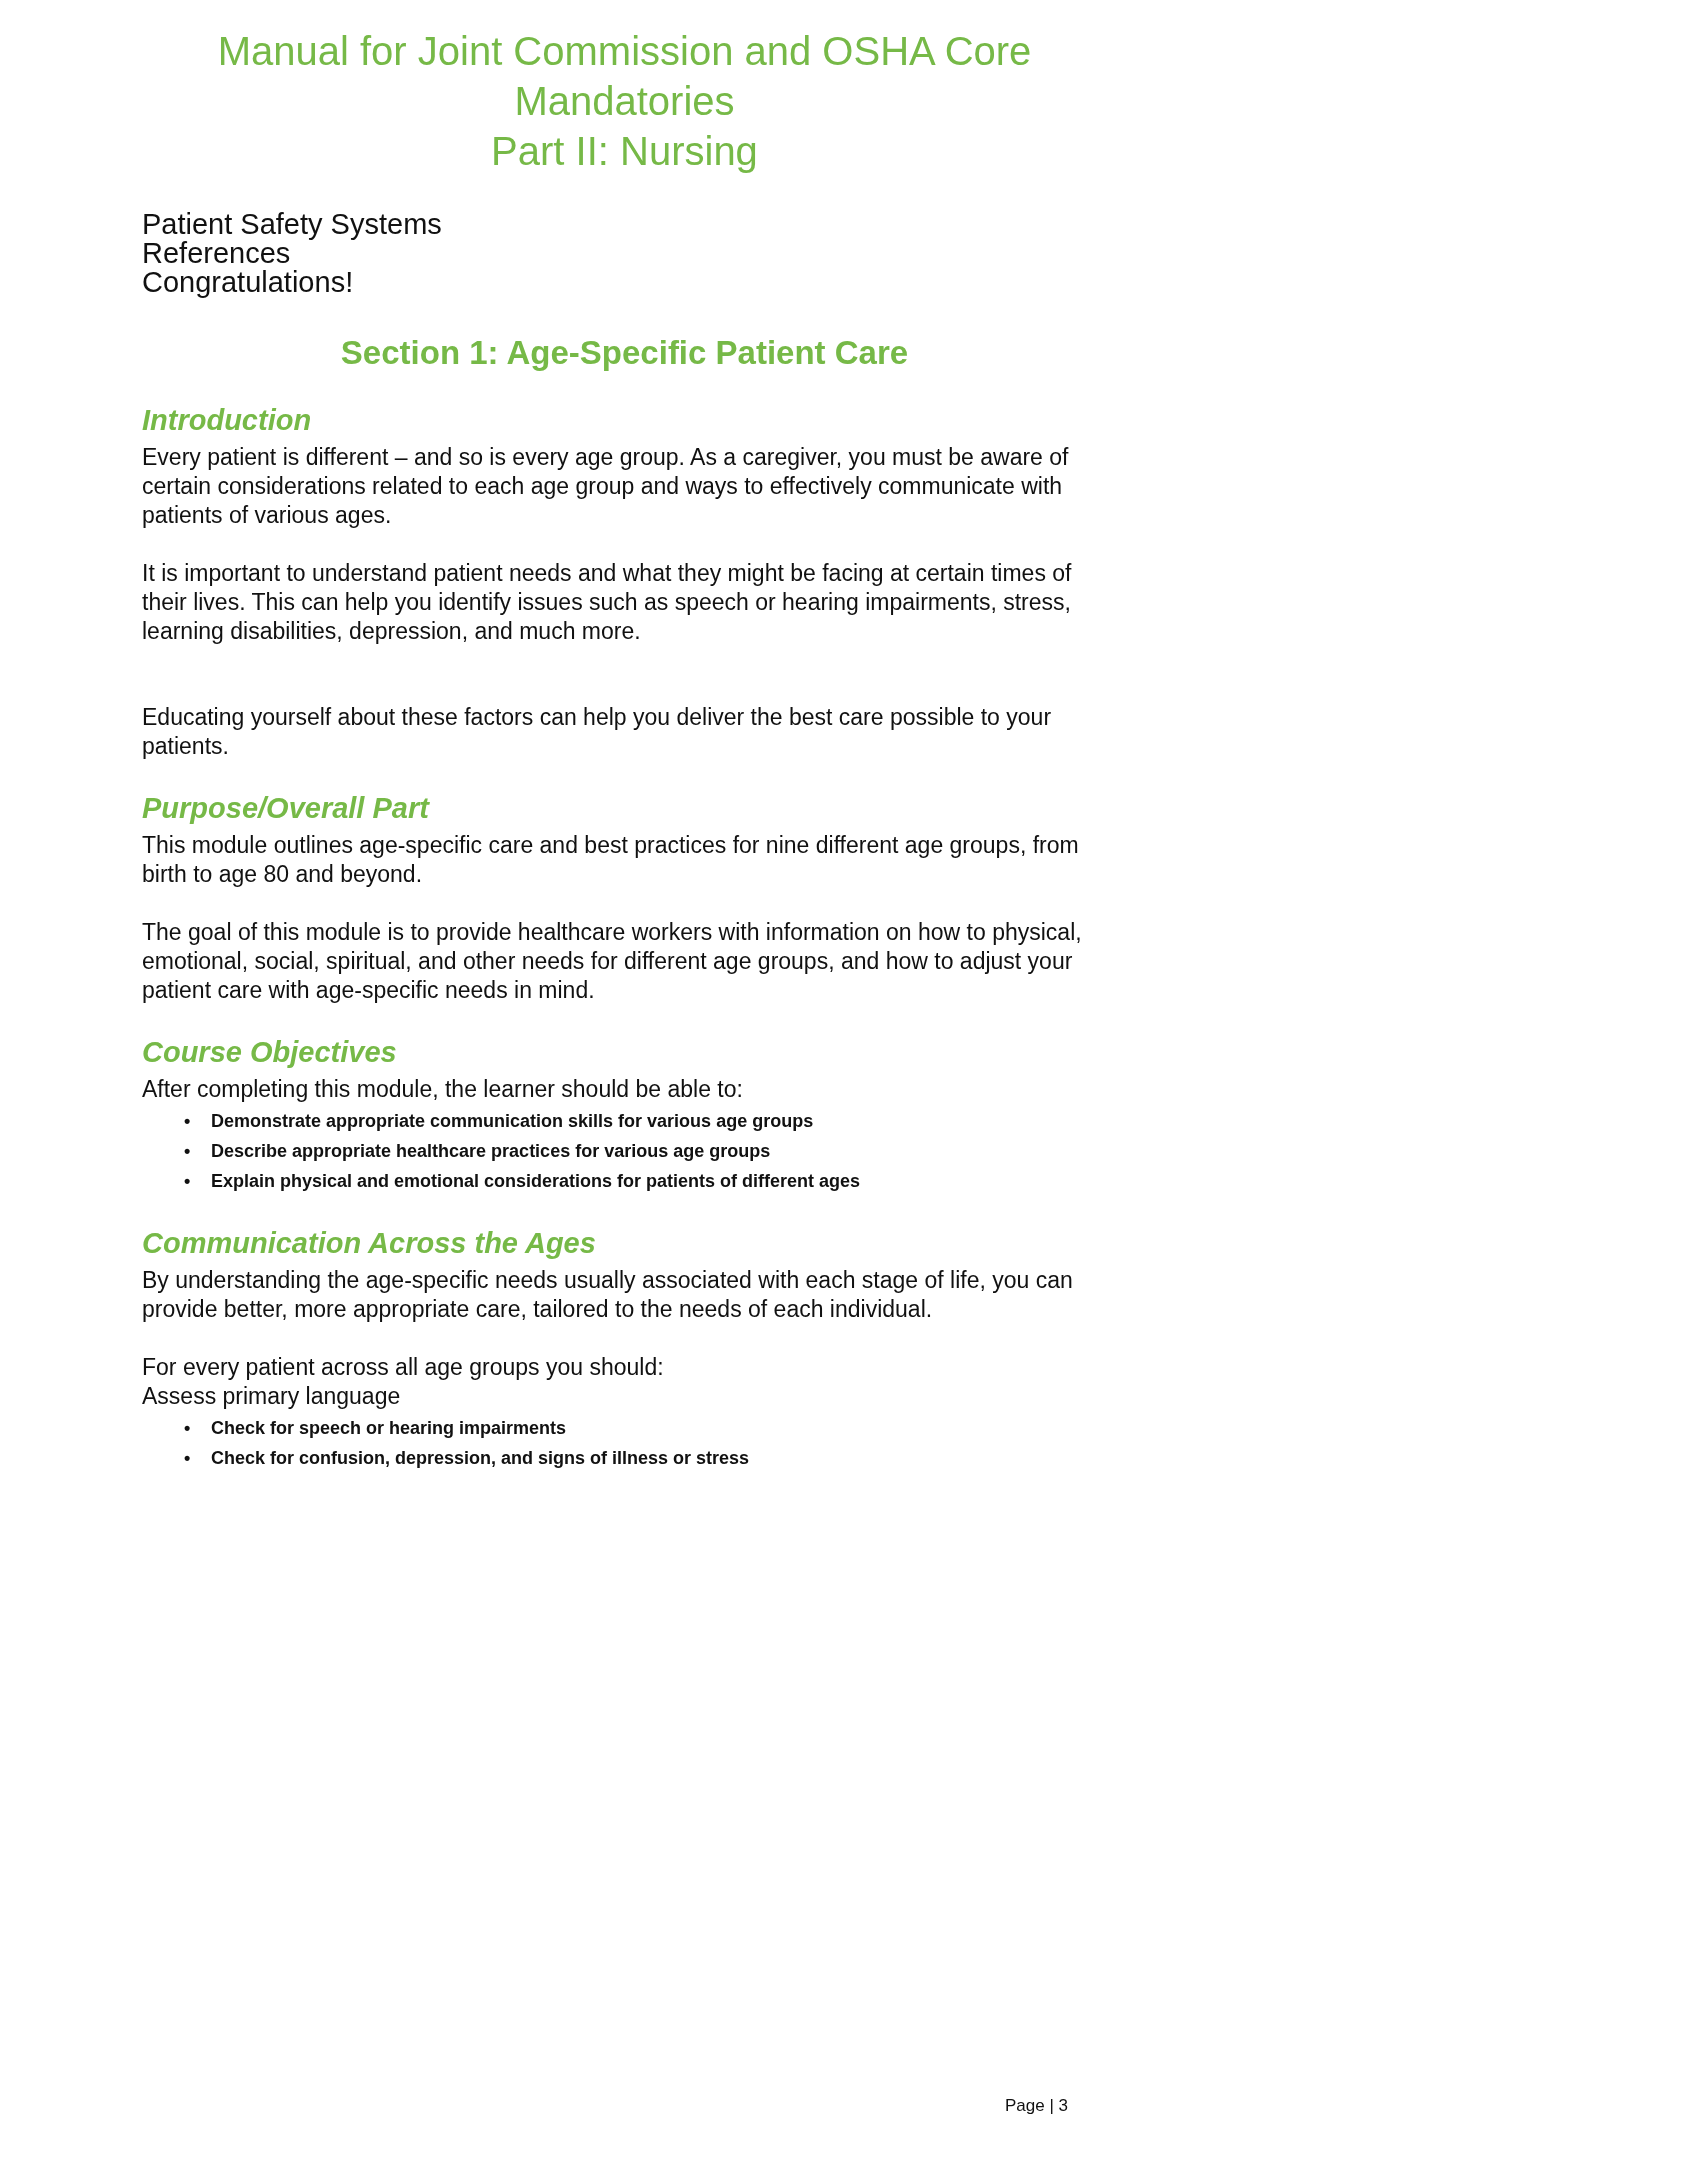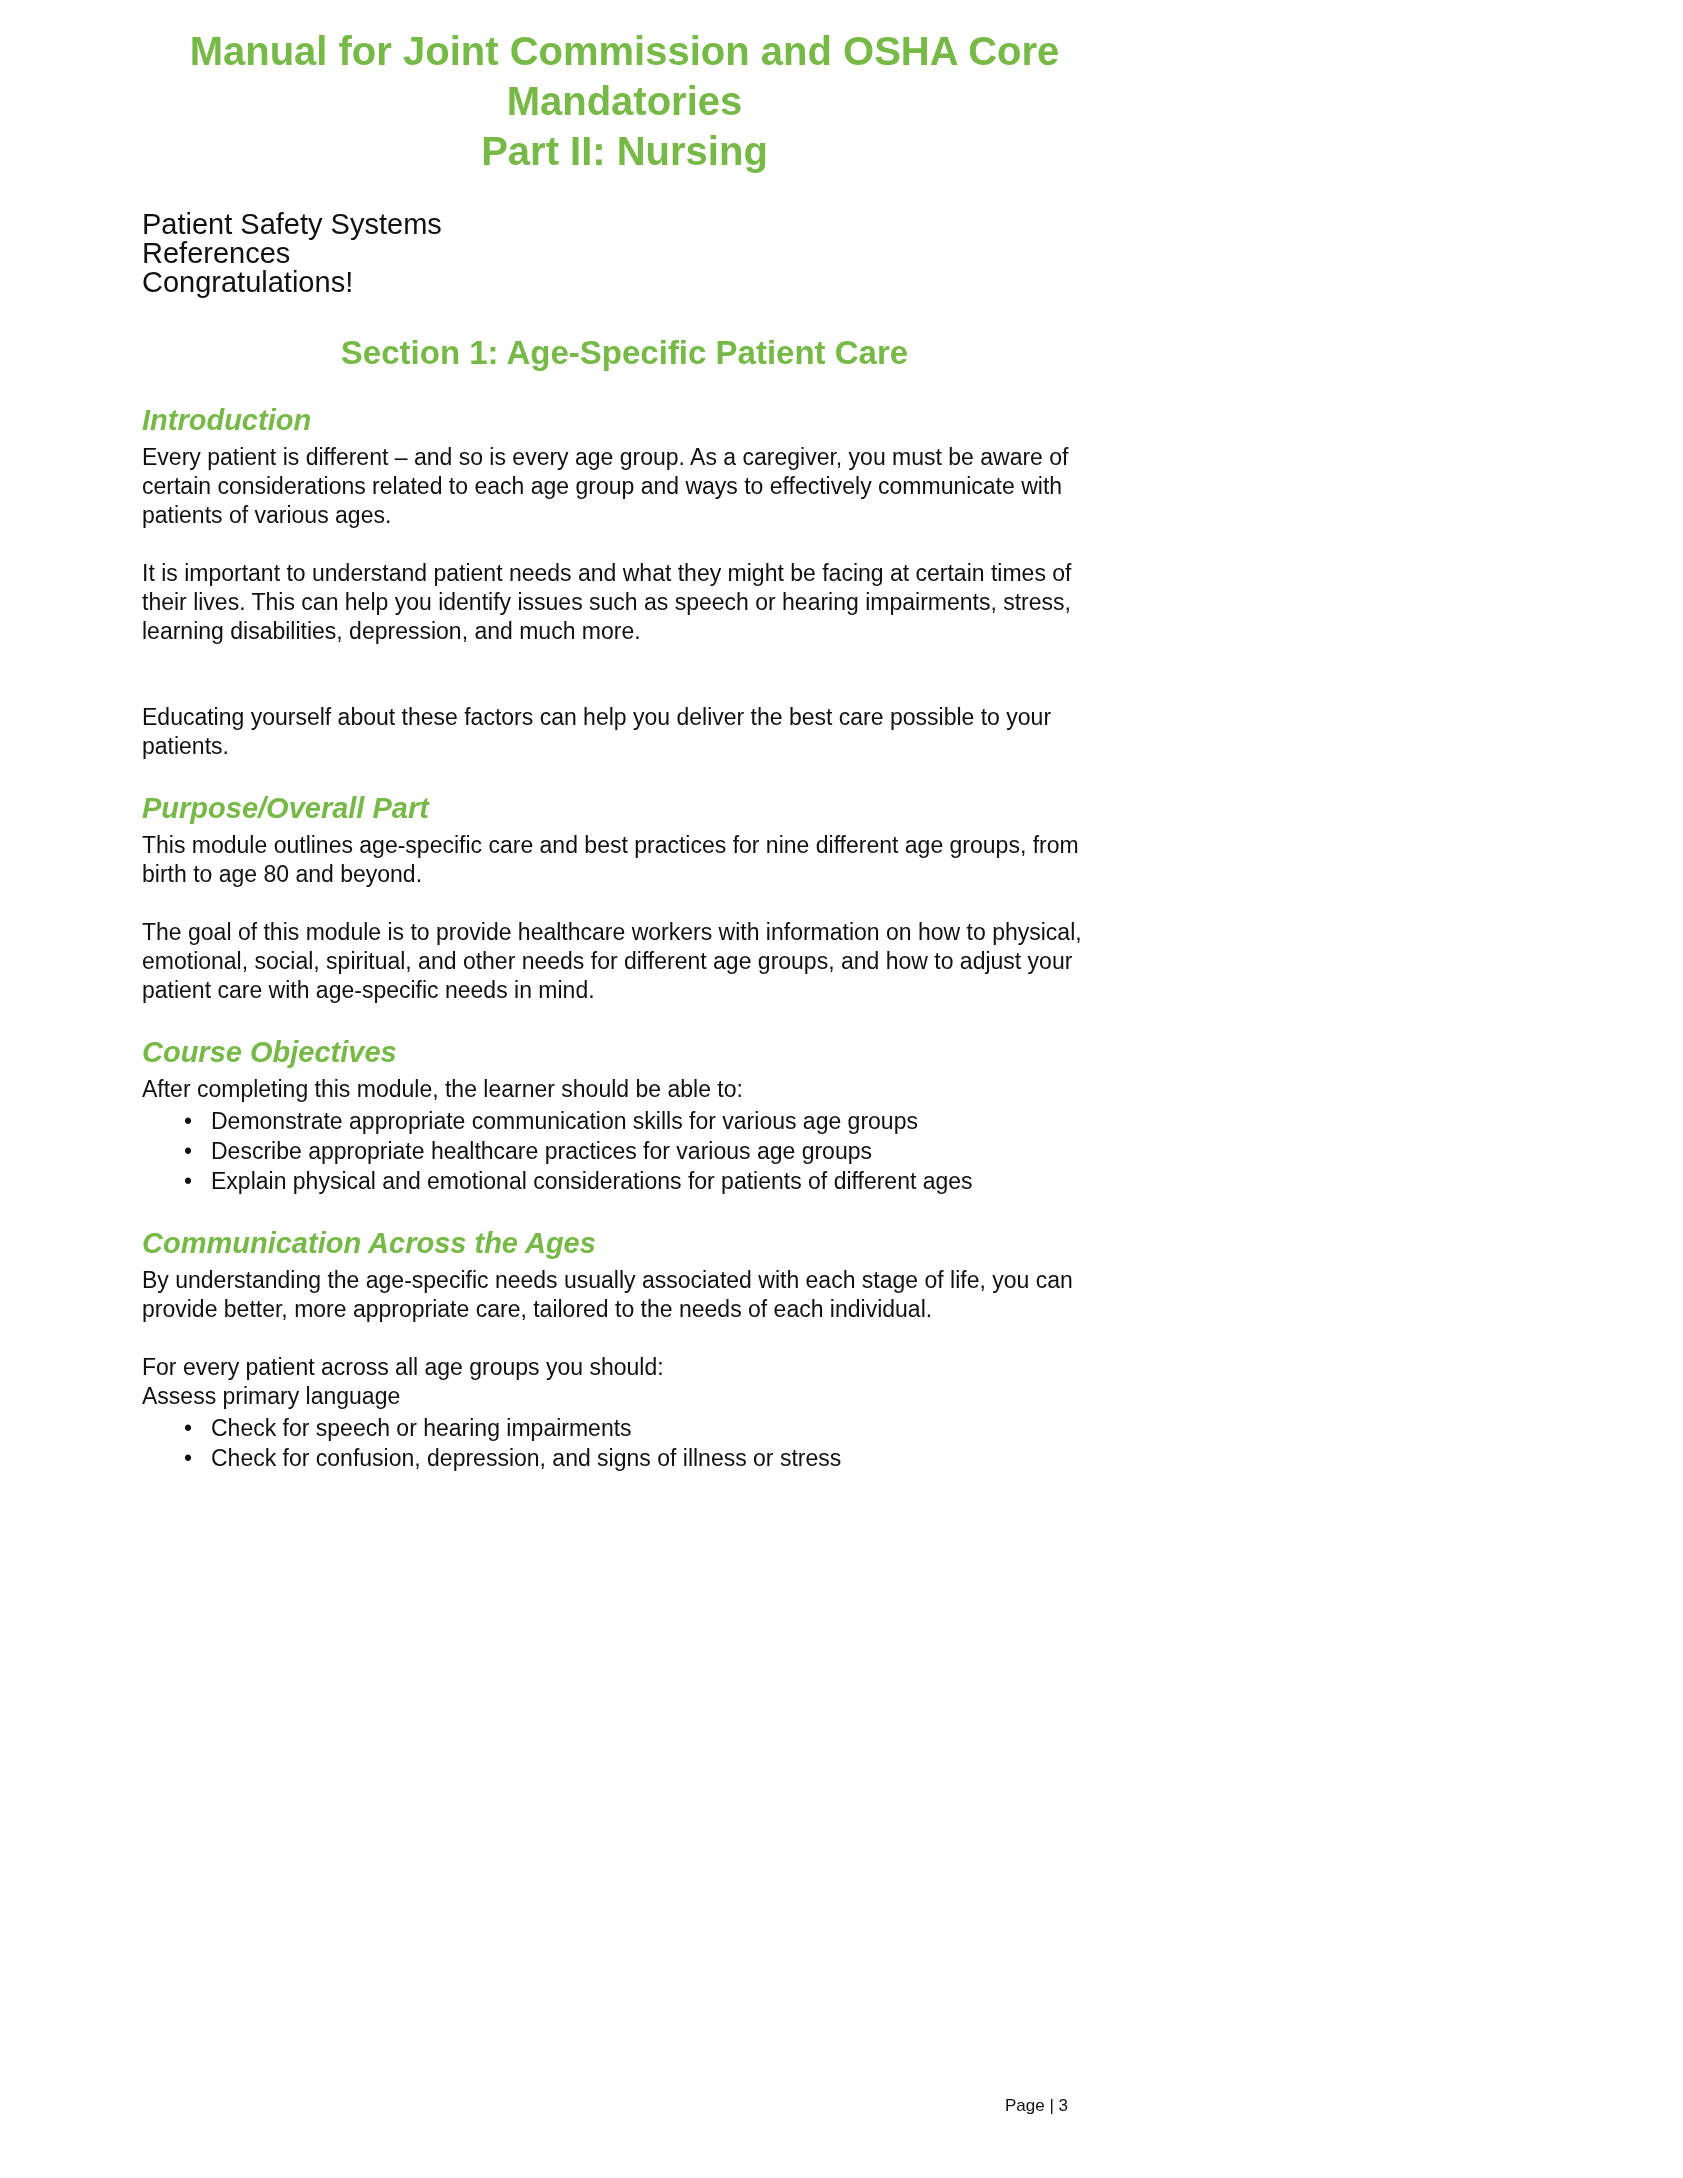--- a/index.html
+++ b/index.html
@@ -20,21 +20,21 @@
     position: absolute;
     left: 142px;
     top: 0;
     width: 965px;
   }
   .doc-title {
     margin: 26px 0 0 0;
     text-align: center;
     font-size: 40px;
     line-height: 50px;
-    font-weight: bold;
+    font-weight: normal;
     color: var(--accent-green, #76b947);
   }
   .toc {
     margin-top: 34px;
   }
   .toc-item {
     font-size: 29px;
     line-height: 29px;
   }
   .section-heading {
@@ -69,22 +69,23 @@
     line-height: 29px;
   }
   ul.bullet-list {
     margin: 2px 0 0 0;
     padding: 0;
     list-style: none;
   }
   ul.bullet-list li {
     position: relative;
     padding-left: 69px;
-    font-size: 23px;
+    font-size: 18px;
     line-height: 30px;
+    font-weight: bold;
   }
   ul.bullet-list li::before {
     content: "\2022";
     position: absolute;
     left: 42px;
     top: 0;
   }
   .footer {
     position: absolute;
     left: 142px;

